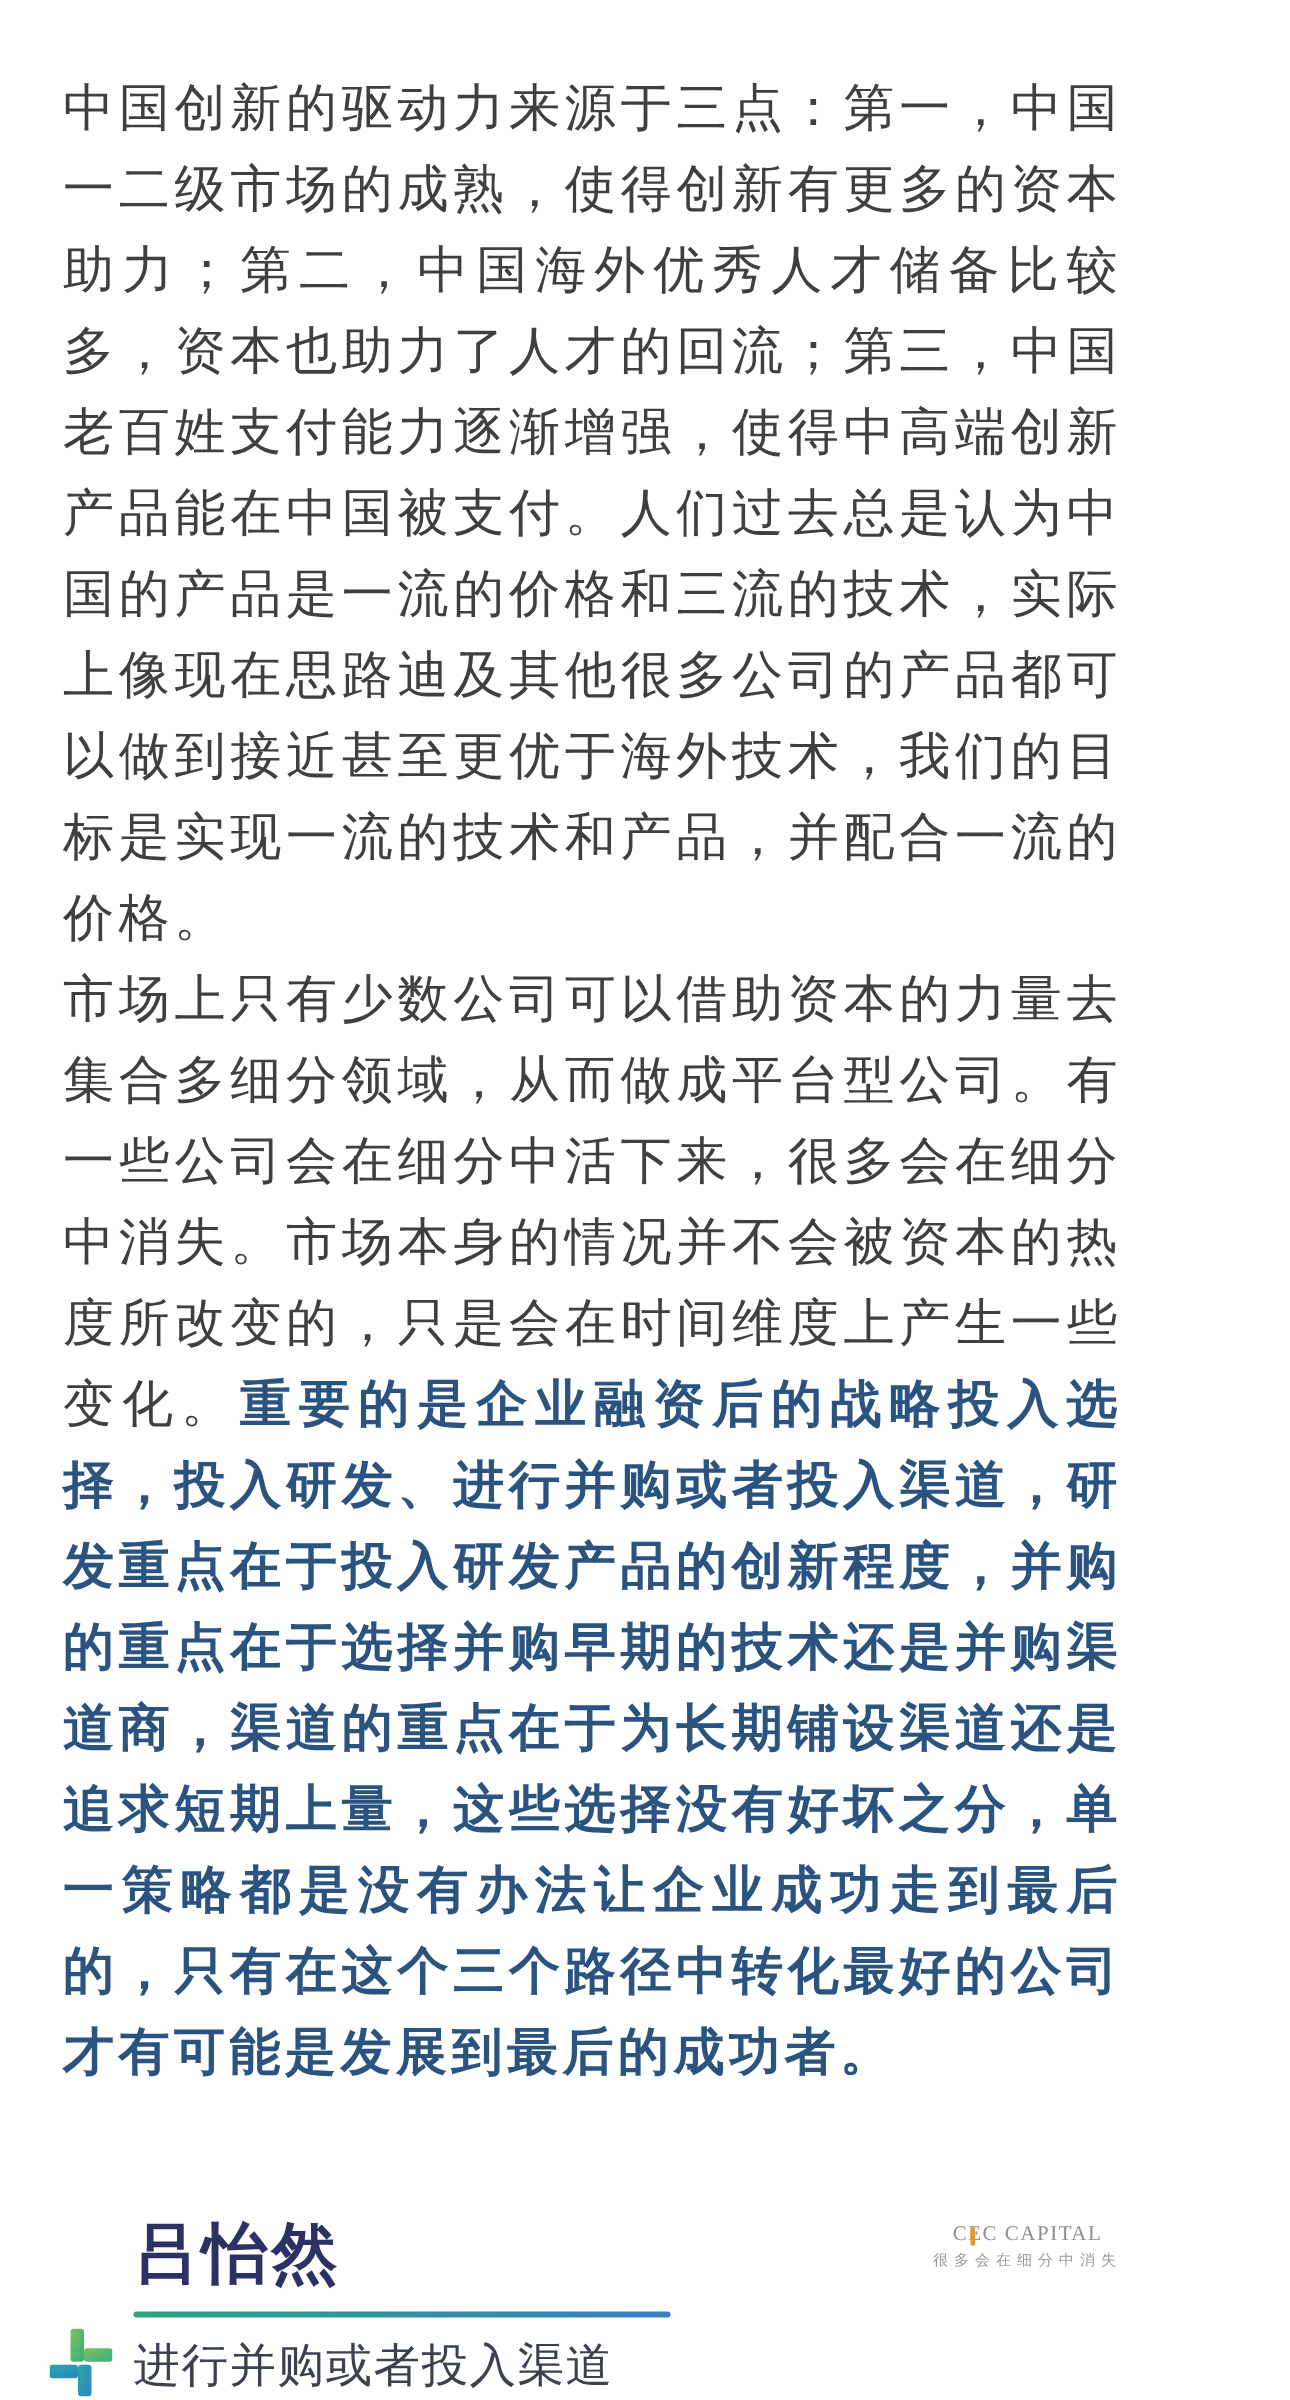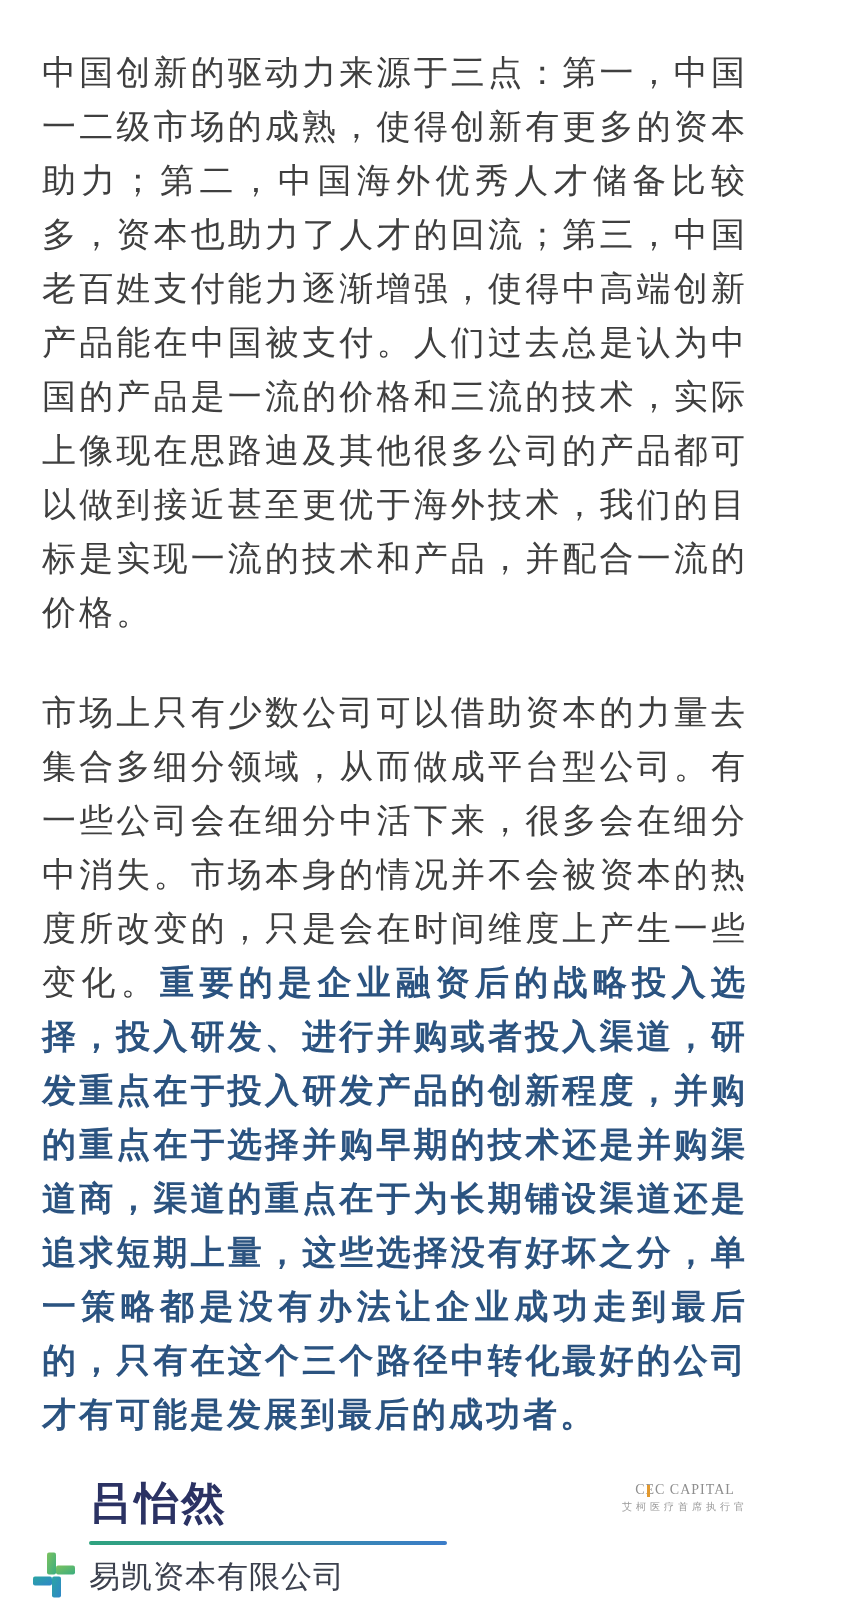--- a/index.html
+++ b/index.html
@@ -20,21 +20,21 @@
     top: 45px;
   }
   .body-para {
     font-size: 34px;
     line-height: 54px;
     letter-spacing: 3px;
     color: #3f3f3f;
     text-align: justify;
     text-justify: inter-character;
   }
-  .para-gap { margin-top: 46px; }
+  .para-gap { }
   .highlight {
     color: #2b5380;
     font-weight: 700;
   }
   .footer {
     position: absolute;
     left: 33px;
     right: 40px;
     top: 1478px;
     display: flex;
@@ -123,24 +123,24 @@
           </linearGradient>
         </defs>
         <rect x="14" y="0" width="9" height="22" rx="2" fill="url(#gGreen)"></rect>
         <rect x="23" y="13" width="19" height="9" rx="2" fill="url(#gGreen)"></rect>
         <rect x="0" y="24" width="19" height="9" rx="2" fill="url(#gTeal)"></rect>
         <rect x="19" y="24" width="9" height="21" rx="2" fill="url(#gTeal)"></rect>
       </svg>
       <div class="speaker-info">
         <div class="speaker-name">吕怡然</div>
         <div class="name-underline"></div>
-        <div class="speaker-title">易凯资本有限公司</div>
+        <div class="speaker-title">进行并购或者投入渠道</div>
       </div>
     </div>
 
     <div class="cec-logo">
       <div class="logo-wordmark"><span>C</span><span class="logo-e">E</span><span>C CAPITAL</span></div>
-      <div class="logo-company">艾柯医疗首席执行官</div>
+      <div class="logo-company">很多会在细分中消失</div>
     </div>
 
   </div>
 
 </div>
 
 </body></html>

